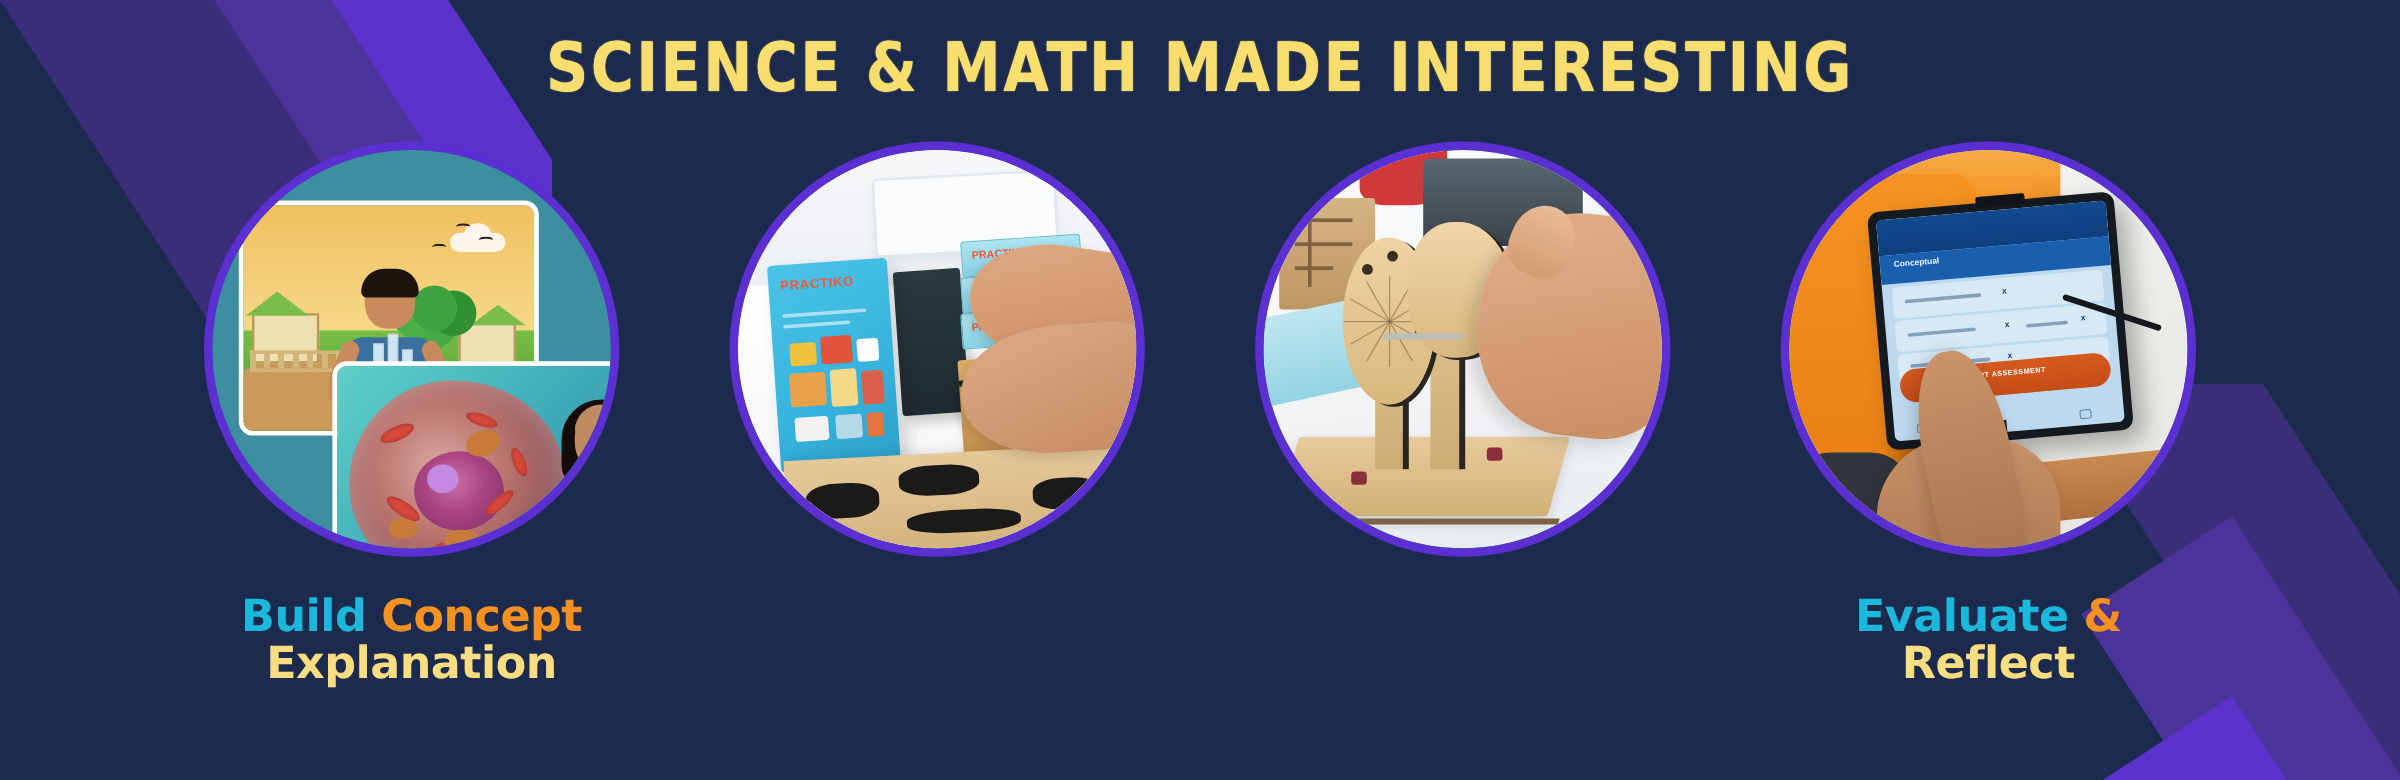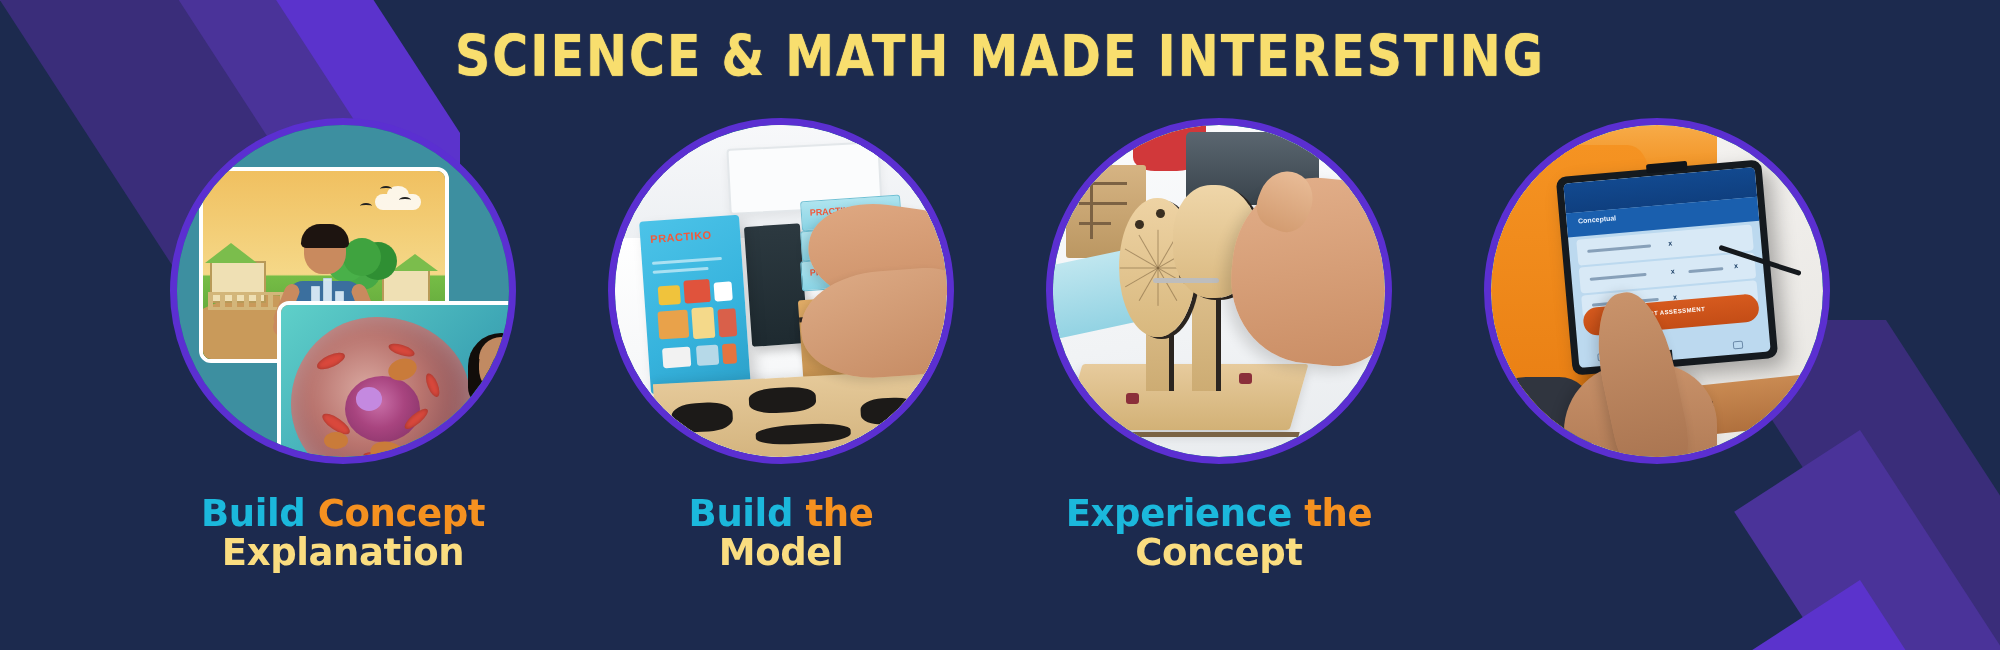--- a/index.html
+++ b/index.html
@@ -351,25 +351,20 @@
             <div class="c2-cut" style="left:36%; top:56%; width:34%; height:22%;"></div>
             <div class="c2-cut" style="left:74%; top:30%; width:20%; height:30%;"></div>
           </div>
 
           <div class="c2-sleeve"></div>
           <div class="c2-hand-a"></div>
           <div class="c2-hand-b"></div>
         </div>
       </div>
     </div>
-    <div class="step-label">
-      <span class="w-cyan">Build</span>
-      <span class="w-orange">the</span><br>
-      <span class="w-yellow">Model</span>
-    </div>
   </div>
 
   <div class="step">
     <div class="circle-wrap">
       <div class="circle-inner">
         <div class="c3">
           <div class="c3-bgred"></div>
           <div class="c3-bgdark"></div>
           <div class="c3-bgkit">
             <i style="left:16%; top:18%; width:60%; height:3px;"></i>
@@ -403,25 +398,20 @@
           <div class="c3-cam"></div>
           <div class="c3-axle"></div>
           <div class="c3-peg" style="left:22%; bottom:16%;"></div>
           <div class="c3-peg" style="left:56%; bottom:22%;"></div>
 
           <div class="c3-pencil"></div>
           <div class="c3-hand"></div>
           <div class="c3-thumb"></div>
         </div>
       </div>
-    </div>
-    <div class="step-label">
-      <span class="w-cyan">Experience</span>
-      <span class="w-orange">the</span><br>
-      <span class="w-yellow">Concept</span>
     </div>
   </div>
 
   <div class="step">
     <div class="circle-wrap">
       <div class="circle-inner">
         <div class="c4">
           <div class="c4-orange-top"></div>
           <div class="c4-orange"></div>
 
@@ -460,15 +450,20 @@
           <div class="c4-bar">
             <span>Team</span>
           </div>
 
           <div class="c4-sleeve2"></div>
           <div class="c4-fist"></div>
           <div class="c4-finger"></div>
         </div>
       </div>
     </div>
+    <div class="step-label">
+      <span class="w-cyan">Evaluate</span>
+      <span class="w-orange">&amp;</span><br>
+      <span class="w-yellow">Reflect</span>
+    </div>
   </div>
 
 </div>
 
 </body></html>

